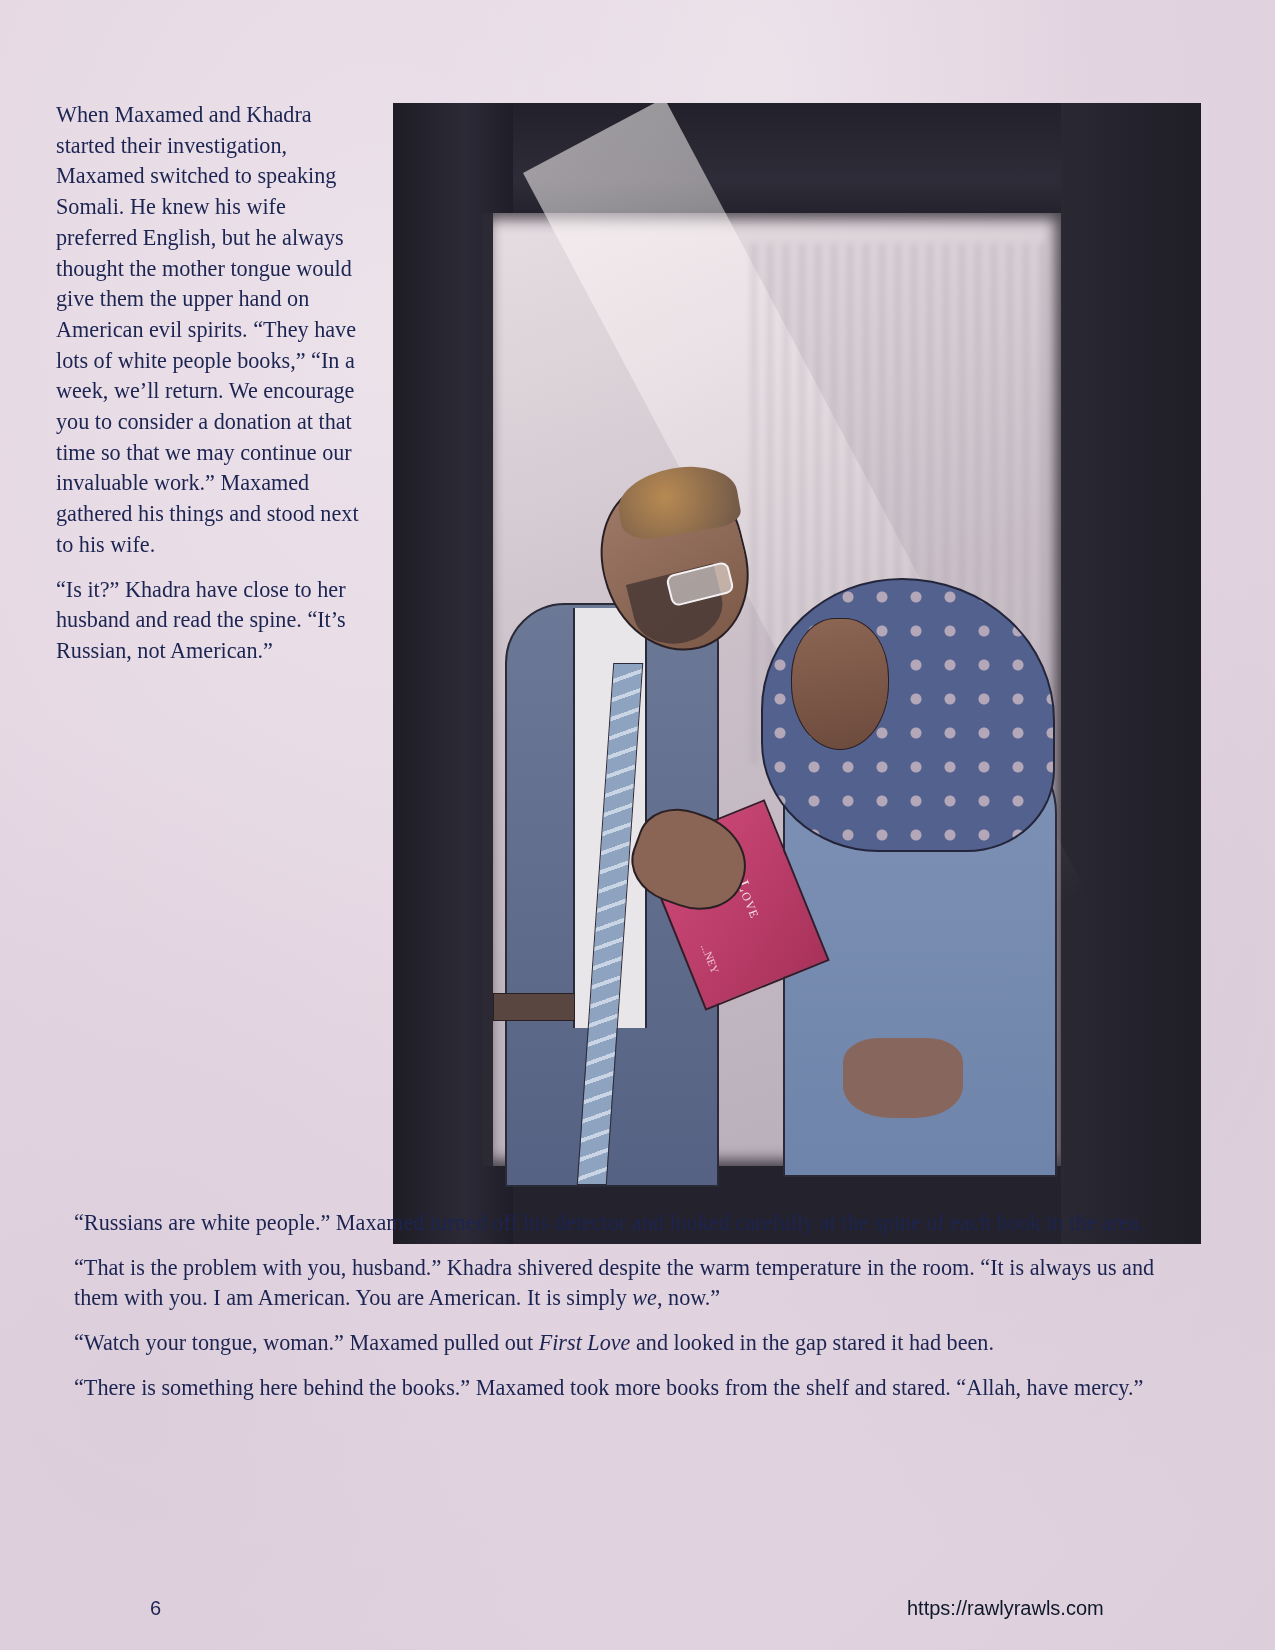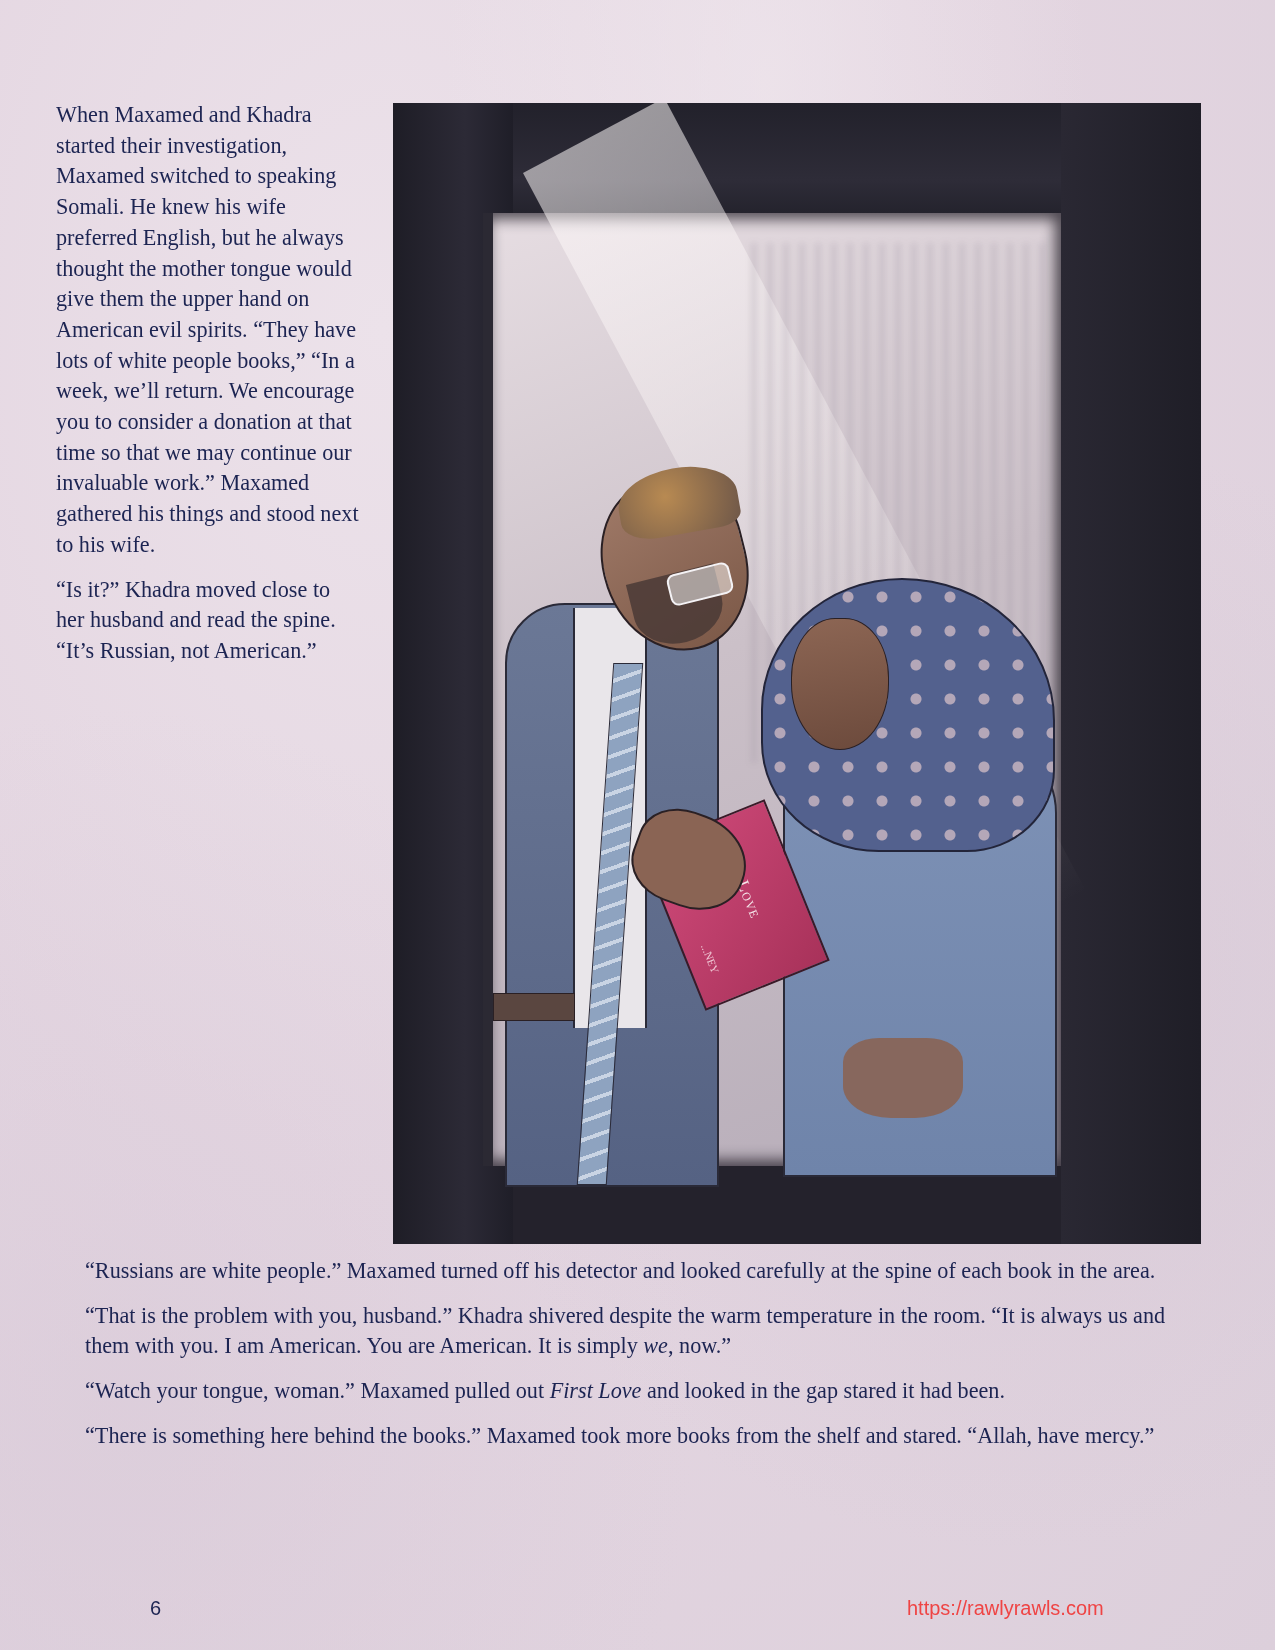--- a/index.html
+++ b/index.html
@@ -12,21 +12,21 @@
   .texture {
     position: absolute; inset: 0; pointer-events: none;
     background:
       radial-gradient(ellipse at 80% 60%, rgba(210,195,210,0.45) 0%, rgba(0,0,0,0) 40%),
       radial-gradient(ellipse at 10% 85%, rgba(215,200,215,0.5) 0%, rgba(0,0,0,0) 35%),
       radial-gradient(ellipse at 60% 5%, rgba(240,232,238,0.6) 0%, rgba(0,0,0,0) 30%);
   }
   p { margin: 0; font-size: 22.2px; line-height: 30.7px; }
   .col-left { position: absolute; left: 56px; top: 100px; width: 305px; }
   .col-left p { margin-bottom: 14px; }
-  .col-full { position: absolute; left: 74px; top: 1256px; width: 1110px; margin-left: 11px; }
+  .col-full { position: absolute; left: 74px; top: 1208px; width: 1110px; }
   .col-full p { margin-bottom: 14px; }
   em { font-style: italic; }
 
   .figure {
     position: absolute; left: 393px; top: 103px; width: 808px; height: 1141px;
     background: #24222c; overflow: hidden;
   }
   .frame-left {
     position: absolute; left: 0; top: 0; width: 120px; height: 100%;
     background: linear-gradient(90deg, #1e1d26 0%, #2c2a36 60%, #1f1e28 100%);
@@ -132,30 +132,30 @@
     position: absolute; left: 308px; top: 405px; width: 96px; height: 130px;
     background: linear-gradient(170deg, #8d6654, #6c4a3c);
     border-radius: 45% 45% 50% 50%; border: 1.5px solid #2a2024;
   }
   .woman-hands {
     position: absolute; left: 360px; top: 825px; width: 120px; height: 80px;
     background: #8a6454; border-radius: 30% 30% 40% 40%; opacity: .9;
   }
 
   .footer-page { position: absolute; left: 150px; top: 1597px; font-family: "Liberation Sans", "DejaVu Sans", sans-serif; font-size: 20px; color: #1c2452; }
-  .footer-url { position: absolute; left: 907px; top: 1597px; font-family: "Liberation Sans", "DejaVu Sans", sans-serif; font-size: 20px; color: #ef4444; }
+  .footer-url { position: absolute; left: 907px; top: 1597px; font-family: "Liberation Sans", "DejaVu Sans", sans-serif; font-size: 20px; color: #0f172a; }
 </style>
 </head>
 <body>
 
 <div class="texture"></div>
 
 <div class="col-left">
   <p>When Maxamed and Khadra started their investigation, Maxamed switched to speaking Somali. He knew his wife preferred English, but he always thought the mother tongue would give them the upper hand on American evil spirits. “They have lots of white people books,” “In a week, we’ll return. We encourage you to consider a donation at that time so that we may continue our invaluable work.” Maxamed gathered his things and stood next to his wife.</p>
-  <p>“Is it?” Khadra moved close to her husband and read the spine. “It’s Russian, not American.”</p>
+  <p>“Is it?” Khadra have close to her husband and read the spine. “It’s Russian, not American.”</p>
 </div>
 
 <div class="figure">
   <div class="frame-top"></div>
   <div class="frame-left"></div>
   <div class="frame-right"></div>
   <div class="scene">
     <div class="ray"></div>
     <div class="shelves"></div>
     <div class="door-edge"></div>

